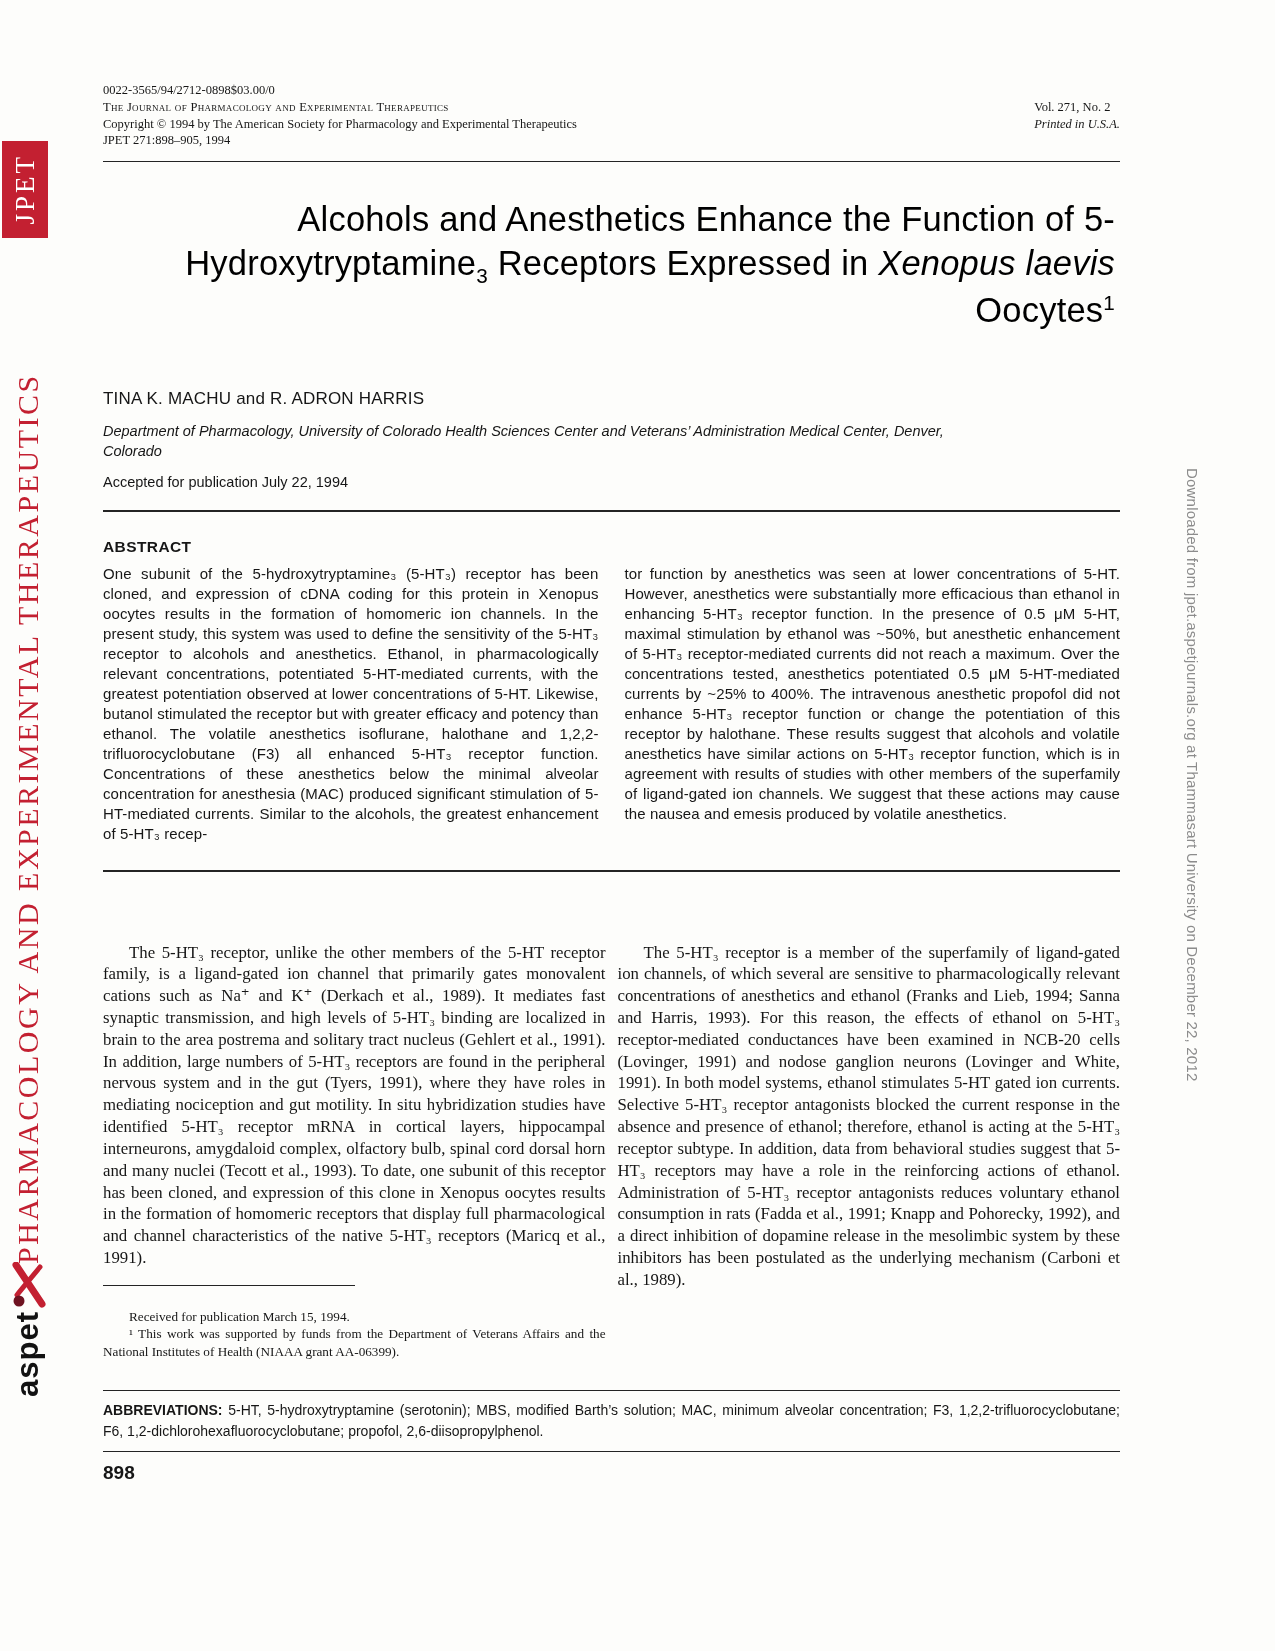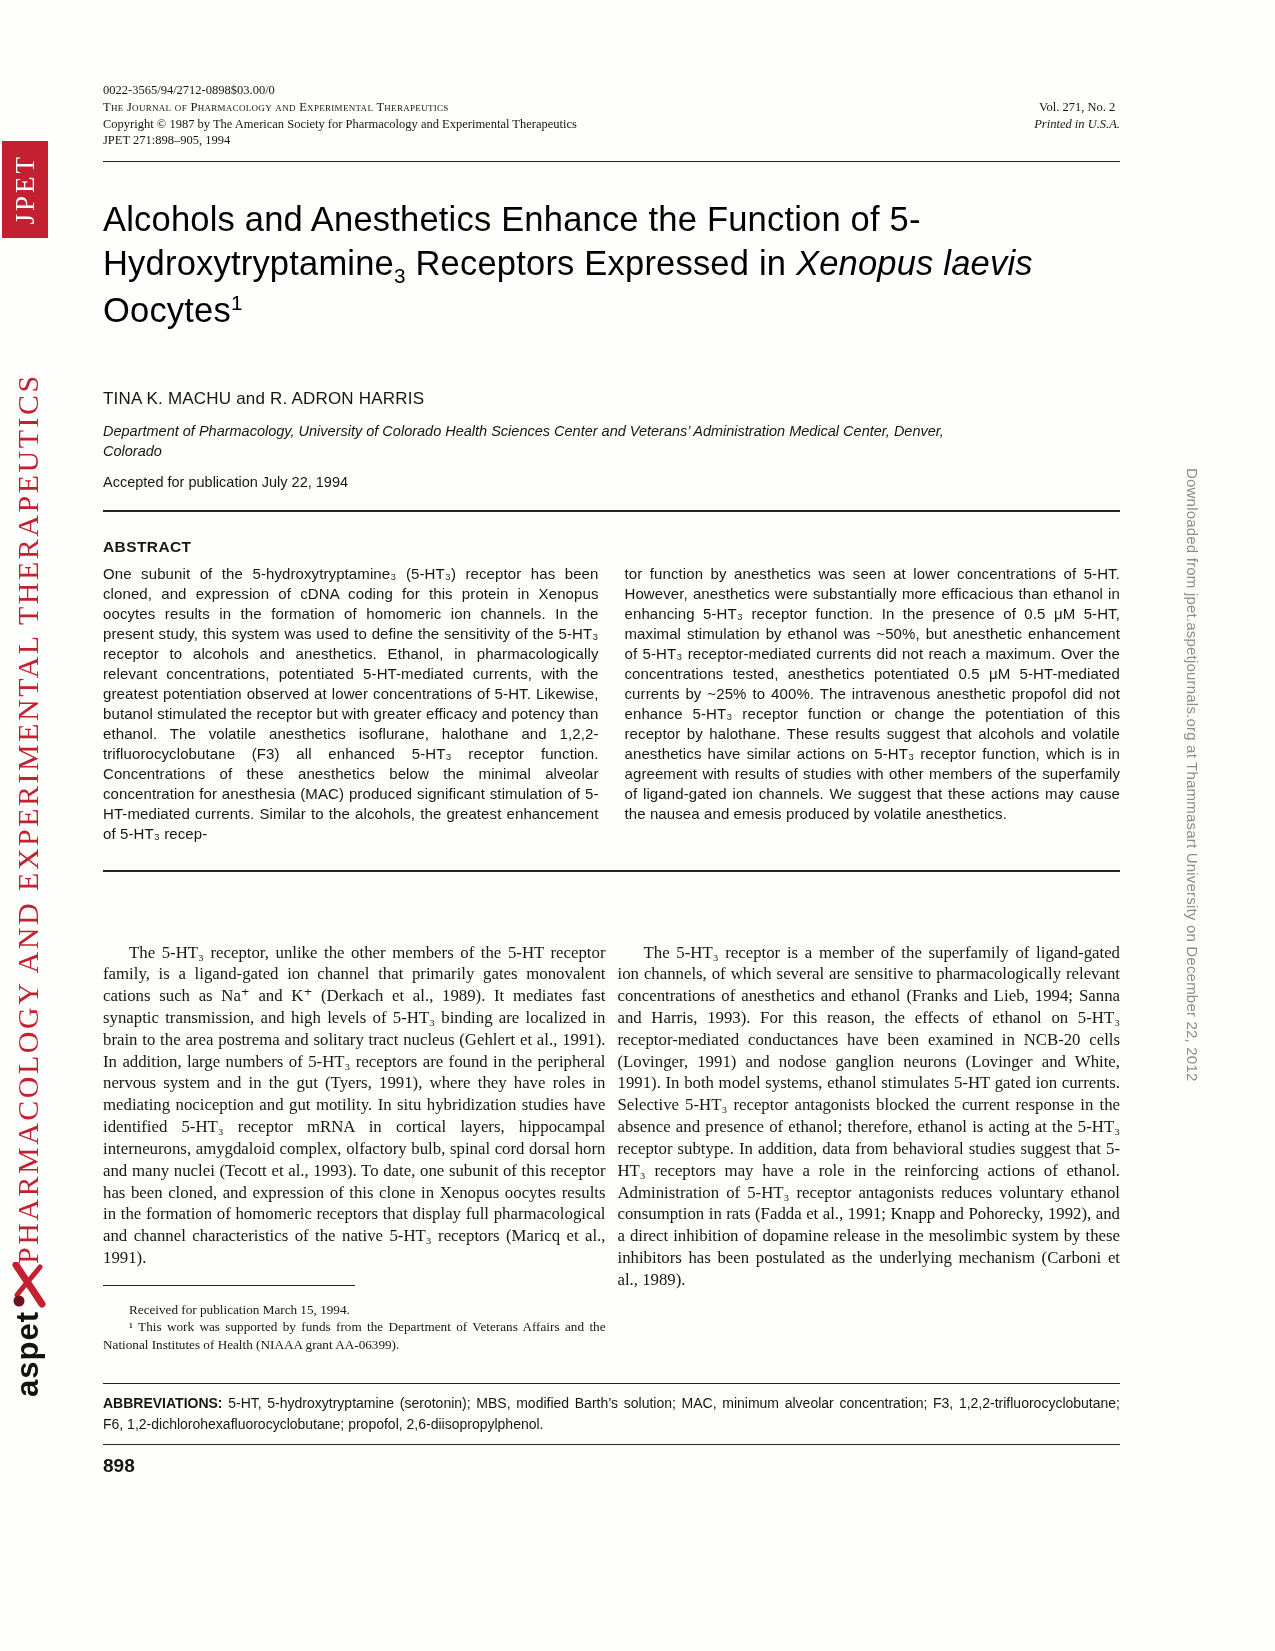--- a/index.html
+++ b/index.html
@@ -38,31 +38,31 @@
     font-family: "Liberation Sans", "DejaVu Sans", sans-serif; font-size: 15px;
     color: var(--gray); letter-spacing: 0.2px; white-space: nowrap;
   }
 
   
   .content { position: absolute; left: 103px; top: 82px; width: 1017px; }
 
   .head-row { display: flex; justify-content: space-between; }
   .head-left { font-size: 12.5px; line-height: 1.34; }
   .caps-line { font-variant: small-caps; letter-spacing: 0.3px; }
-  .head-right { font-size: 12.5px; line-height: 1.34; text-align: center; padding-top: 17px; }
+  .head-right { font-size: 12.5px; line-height: 1.34; text-align: left; padding-top: 17px; }
   .printed { font-style: italic; }
 
   .rule { border: 0; }
   .rule-1 { border-top: 1.6px solid #242424; margin-top: 12px; }
   .rule-2 { border-top: 2.2px solid #242424; margin-top: 20px; }
   .rule-3 { border-top: 2.2px solid #242424; margin-top: 26px; }
 
   .title {
     margin-top: 36px; font-family: "Liberation Sans", "DejaVu Sans", sans-serif;
-    font-size: 34.5px; line-height: 1.27; font-weight: 400; color: #000; letter-spacing: 0.2px; max-width: 1012px;
+    font-size: 34.5px; line-height: 1.27; font-weight: 400; color: #000; letter-spacing: 0.2px; max-width: 1012px; text-align: right;
   }
   .title sub, .title sup { font-size: 60%; }
   .title i { font-style: italic; }
 
   .authors { margin-top: 56px; font-family: "Liberation Sans", "DejaVu Sans", sans-serif; font-size: 17px; letter-spacing: 0.2px; }
   .affiliation { margin-top: 12px; font-family: "Liberation Sans", "DejaVu Sans", sans-serif; font-size: 14.5px; font-style: italic; line-height: 1.4; max-width: 900px; }
   .accepted { margin-top: 13px; font-family: "Liberation Sans", "DejaVu Sans", sans-serif; font-size: 14.5px; }
 
   .abstract-head { margin-top: 26px; font-family: "Liberation Sans", "DejaVu Sans", sans-serif; font-size: 15.5px; font-weight: bold; letter-spacing: 0.4px; }
   .abstract-cols { display: flex; gap: 26px; margin-top: 8px; }
@@ -71,21 +71,21 @@
     font-size: 15px; line-height: 1.33; text-align: justify; letter-spacing: 0.1px;
   }
 
   .body-cols { display: flex; gap: 12px; margin-top: 70px; }
   .body-cols .col { flex: 1; font-size: 16.8px; line-height: 1.3; text-align: justify; }
   .body-cols p.indent { text-indent: 26px; }
   .body-cols p + p.indent { margin-top: 0; }
 
   .footnote-block { margin-top: 16px; }
   .footnote-rule { border: 0; border-top: 1.2px solid #242424; width: 252px; }
-  .footnote { font-size: 13.2px; line-height: 1.32; margin-top: 15px; text-align: justify; }
+  .footnote { font-size: 13.2px; line-height: 1.32; margin-top: 22px; text-align: justify; }
   .footnote.indent { text-indent: 14px; }
 
   .abbrev {
     margin-top: 30px; border-top: 1.4px solid #242424; border-bottom: 1.4px solid #242424;
     padding: 9px 0 10px; font-family: "Liberation Sans", "DejaVu Sans", sans-serif;
     font-size: 14px; line-height: 1.45; text-align: justify;
   }
   .page-num { margin-top: 10px; font-family: "Liberation Sans", "DejaVu Sans", sans-serif; font-size: 19px; font-weight: bold; }
 </style>
 </head>
@@ -109,21 +109,21 @@
 </aside>
 
 <div class="download-vertical">Downloaded from jpet.aspetjournals.org at Thammasart University on December 22, 2012</div>
 
 <main class="content">
 
   <div class="head-row">
     <div class="head-left">
       <div>0022-3565/94/2712-0898$03.00/0</div>
       <div class="caps-line">The Journal of Pharmacology and Experimental Therapeutics</div>
-      <div>Copyright © 1987 by The American Society for Pharmacology and Experimental Therapeutics</div>
+      <div>Copyright © 1994 by The American Society for Pharmacology and Experimental Therapeutics</div>
       <div>JPET 271:898–905, 1994</div>
     </div>
     <div class="head-right">
       <div>Vol. 271, No. 2</div>
       <div class="printed">Printed in U.S.A.</div>
     </div>
   </div>
 
   <div class="rule rule-1"></div>
 

